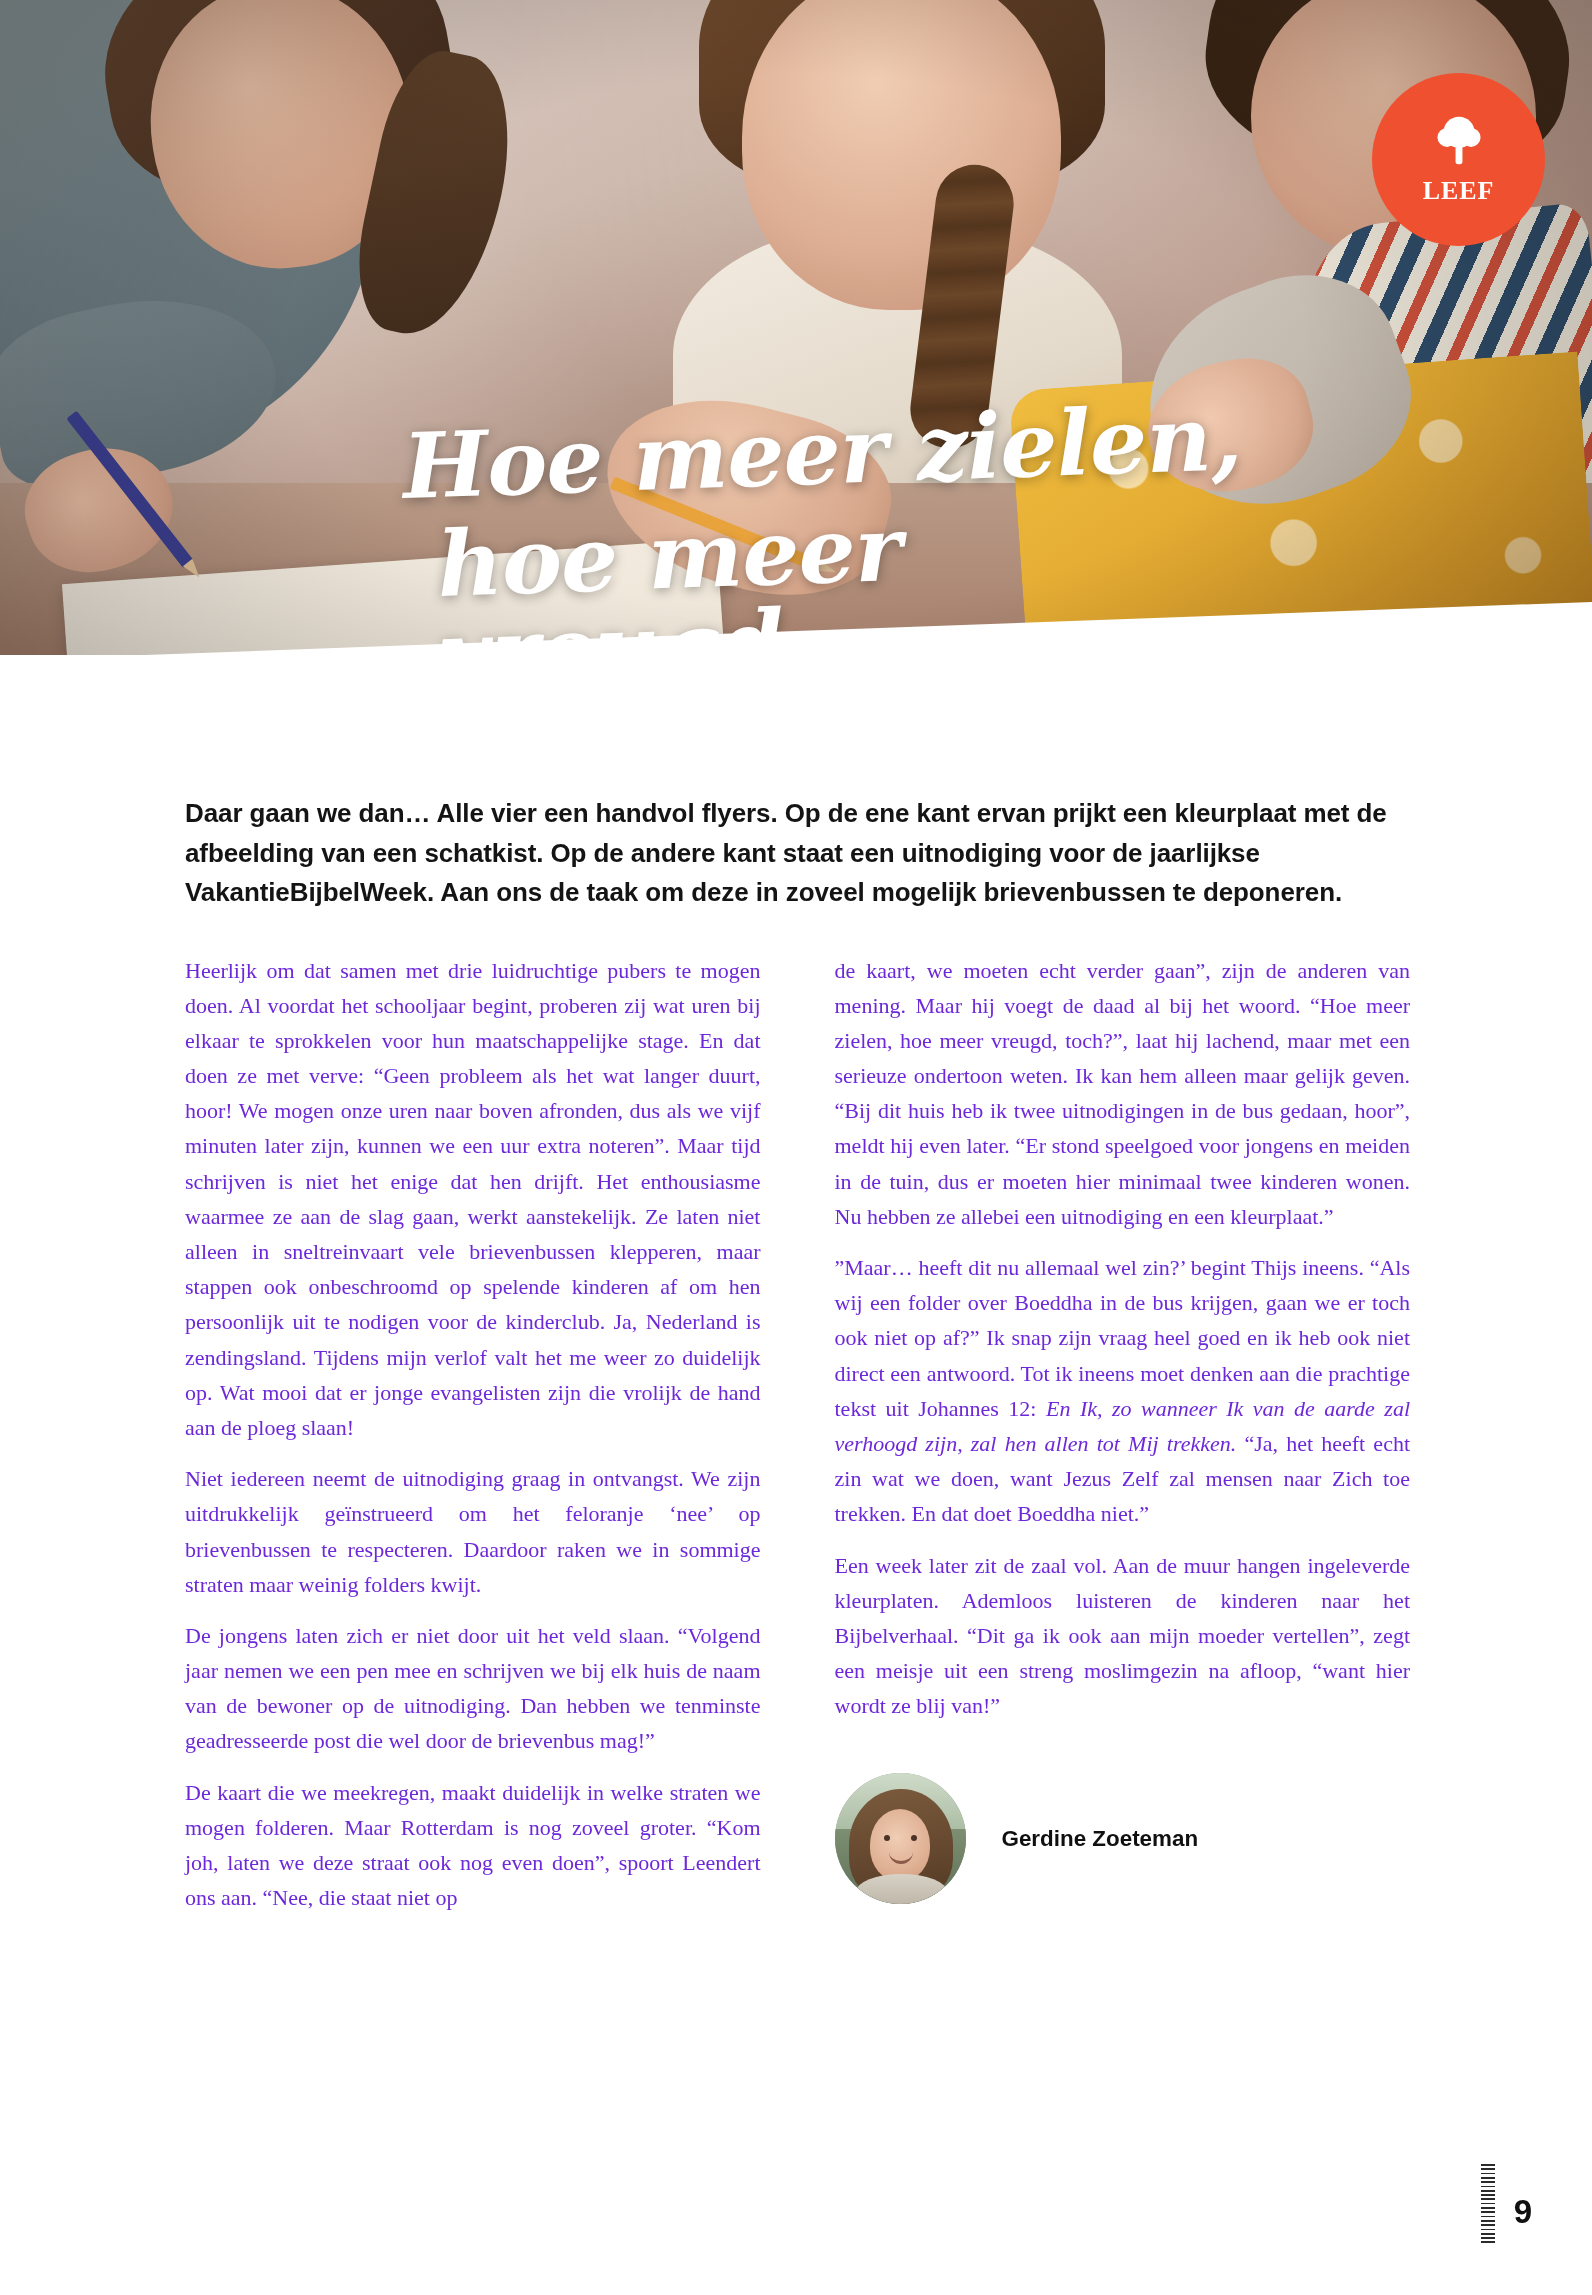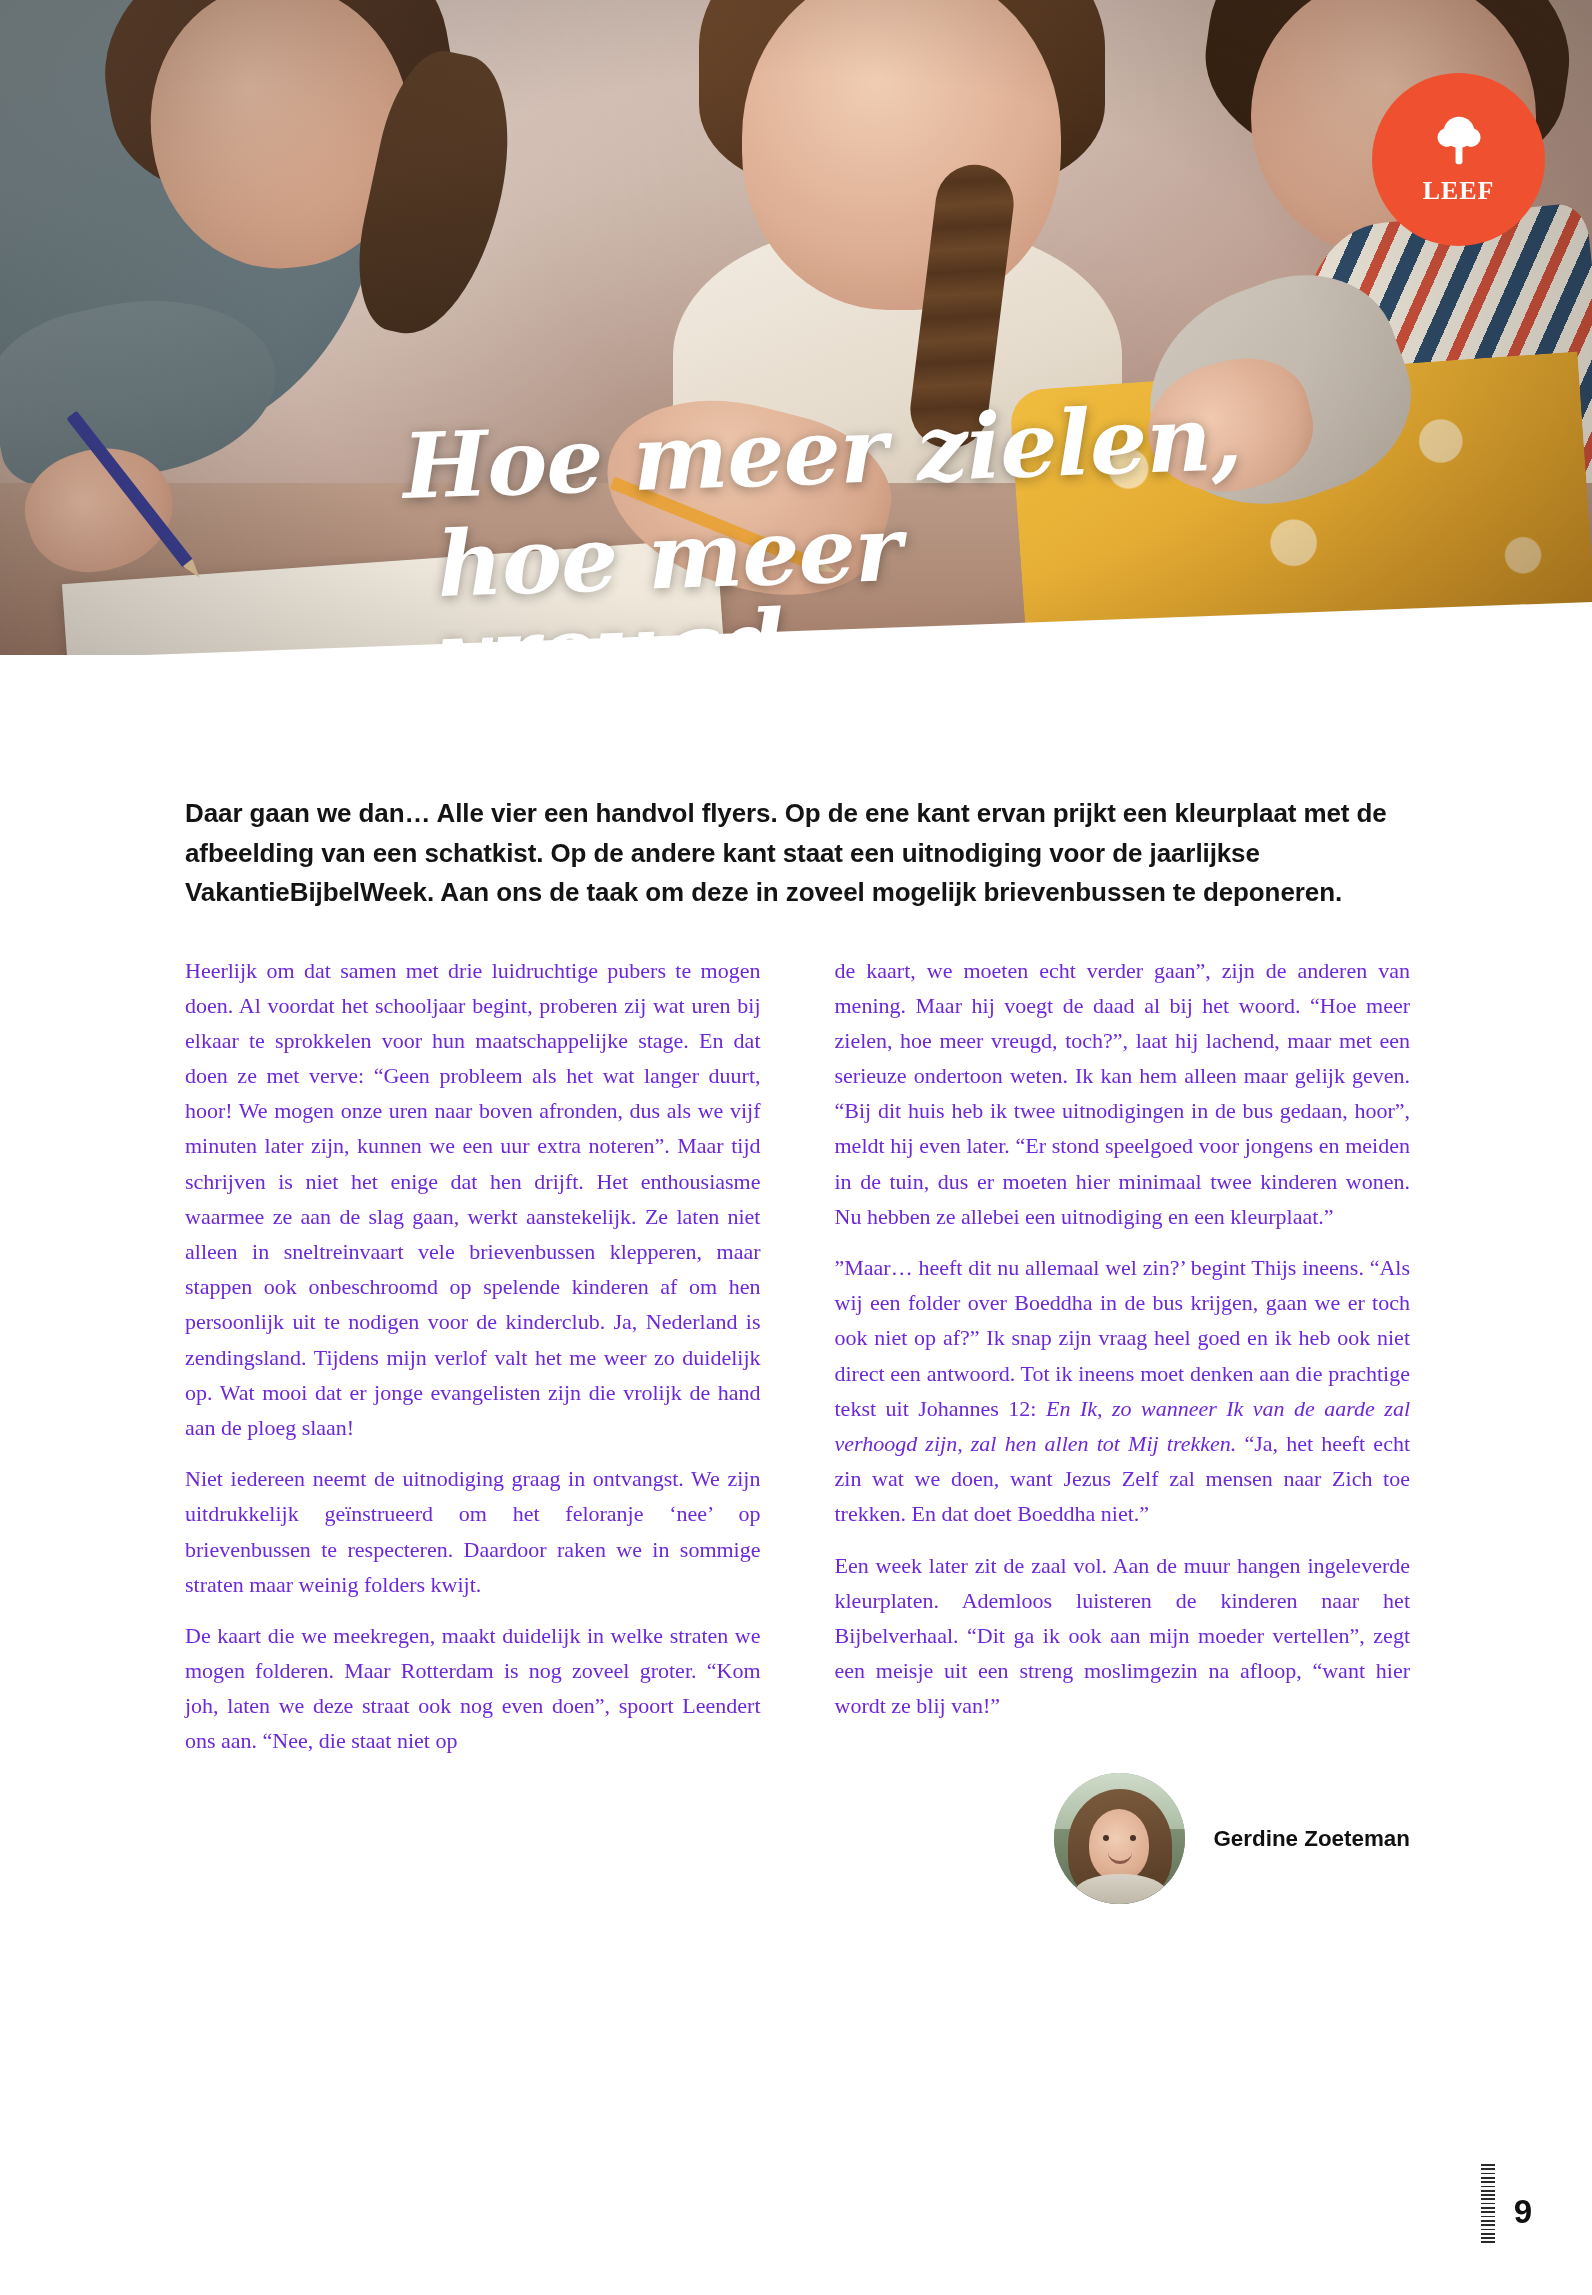--- a/index.html
+++ b/index.html
@@ -259,23 +259,22 @@
     text-align: justify;
     text-justify: inter-word;
   }
   .col p + p { margin-top: 16px; }
   .col em { font-style: italic; }
 
   
   .author {
     display: flex;
     align-items: center;
-    gap: 28px;
+    gap: 36px;
     margin-top: 50px;
-    justify-content: flex-end;
   }
   .avatar {
     width: 131px; height: 131px; border-radius: 50%;
     overflow: hidden;
     position: relative;
     flex: 0 0 auto;
     background: linear-gradient(170deg, #9fb0a0 0%, #7e8f7c 100%);
     box-shadow: inset 0 0 0 0.9px rgba(0,0,0,.08);
   }
   .avatar .sky { position: absolute; left: 0; top: 0; width: 100%; height: 46%;
@@ -383,20 +382,21 @@
 
 <div class="content">
 
   <div class="lead">Daar gaan we dan… Alle vier een handvol flyers. Op de ene kant ervan prijkt een kleurplaat met de afbeelding van een schatkist. Op de andere kant staat een uitnodiging voor de jaarlijkse VakantieBijbelWeek. Aan ons de taak om deze in zoveel mogelijk brievenbussen te deponeren.</div>
 
   <div class="cols">
 
     <div class="col">
       <p>Heerlijk om dat samen met drie luidruchtige pubers te mogen doen. Al voordat het schooljaar begint, proberen zij wat uren bij elkaar te sprokkelen voor hun maatschappelijke stage. En dat doen ze met verve: “Geen probleem als het wat langer duurt, hoor! We mogen onze uren naar boven afronden, dus als we vijf minuten later zijn, kunnen we een uur extra noteren”. Maar tijd schrijven is niet het enige dat hen drijft. Het enthousiasme waarmee ze aan de slag gaan, werkt aanstekelijk. Ze laten niet alleen in sneltreinvaart vele brievenbussen klepperen, maar stappen ook onbeschroomd op spelende kinderen af om hen persoonlijk uit te nodigen voor de kinderclub. Ja, Nederland is zendingsland. Tijdens mijn verlof valt het me weer zo duidelijk op. Wat mooi dat er jonge evangelisten zijn die vrolijk de hand aan de ploeg slaan!</p>
       <p>Niet iedereen neemt de uitnodiging graag in ontvangst. We zijn uitdrukkelijk geïnstrueerd om het feloranje ‘nee’ op brievenbussen te respecteren. Daardoor raken we in sommige straten maar weinig folders kwijt.</p>
+      <p>De jongens laten zich er niet door uit het veld slaan. “Volgend jaar nemen we een pen mee en schrijven we bij elk huis de naam van de bewoner op de uitnodiging. Dan hebben we tenminste geadresseerde post die wel door de brievenbus mag!”</p>
       <p>De kaart die we meekregen, maakt duidelijk in welke straten we mogen folderen. Maar Rotterdam is nog zoveel groter. “Kom joh, laten we deze straat ook nog even doen”, spoort Leendert ons aan. “Nee, die staat niet op</p>
     </div>
 
     <div class="col">
       <p>de kaart, we moeten echt verder gaan”, zijn de anderen van mening. Maar hij voegt de daad al bij het woord. “Hoe meer zielen, hoe meer vreugd, toch?”, laat hij lachend, maar met een serieuze ondertoon weten. Ik kan hem alleen maar gelijk geven. “Bij dit huis heb ik twee uitnodigingen in de bus gedaan, hoor”, meldt hij even later. “Er stond speelgoed voor jongens en meiden in de tuin, dus er moeten hier minimaal twee kinderen wonen. Nu hebben ze allebei een uitnodiging en een kleurplaat.”</p>
       <p><span>”Maar… heeft dit nu allemaal wel zin?’ begint Thijs ineens. “Als wij een folder over Boeddha in de bus krijgen, gaan we er toch ook niet op af?” Ik snap zijn vraag heel goed en ik heb ook niet direct een antwoord. Tot ik ineens moet denken aan die prachtige tekst uit Johannes 12:</span> <em>En Ik, zo wanneer Ik van de aarde zal verhoogd zijn, zal hen allen tot Mij trekken.</em> <span>“Ja, het heeft echt zin wat we doen, want Jezus Zelf zal mensen naar Zich toe trekken. En dat doet Boeddha niet.”</span></p>
       <p>Een week later zit de zaal vol. Aan de muur hangen ingeleverde kleurplaten. Ademloos luisteren de kinderen naar het Bijbelverhaal. “Dit ga ik ook aan mijn moeder vertellen”, zegt een meisje uit een streng moslimgezin na afloop, “want hier wordt ze blij van!”</p>
 
       <div class="author">
         <div class="avatar">

